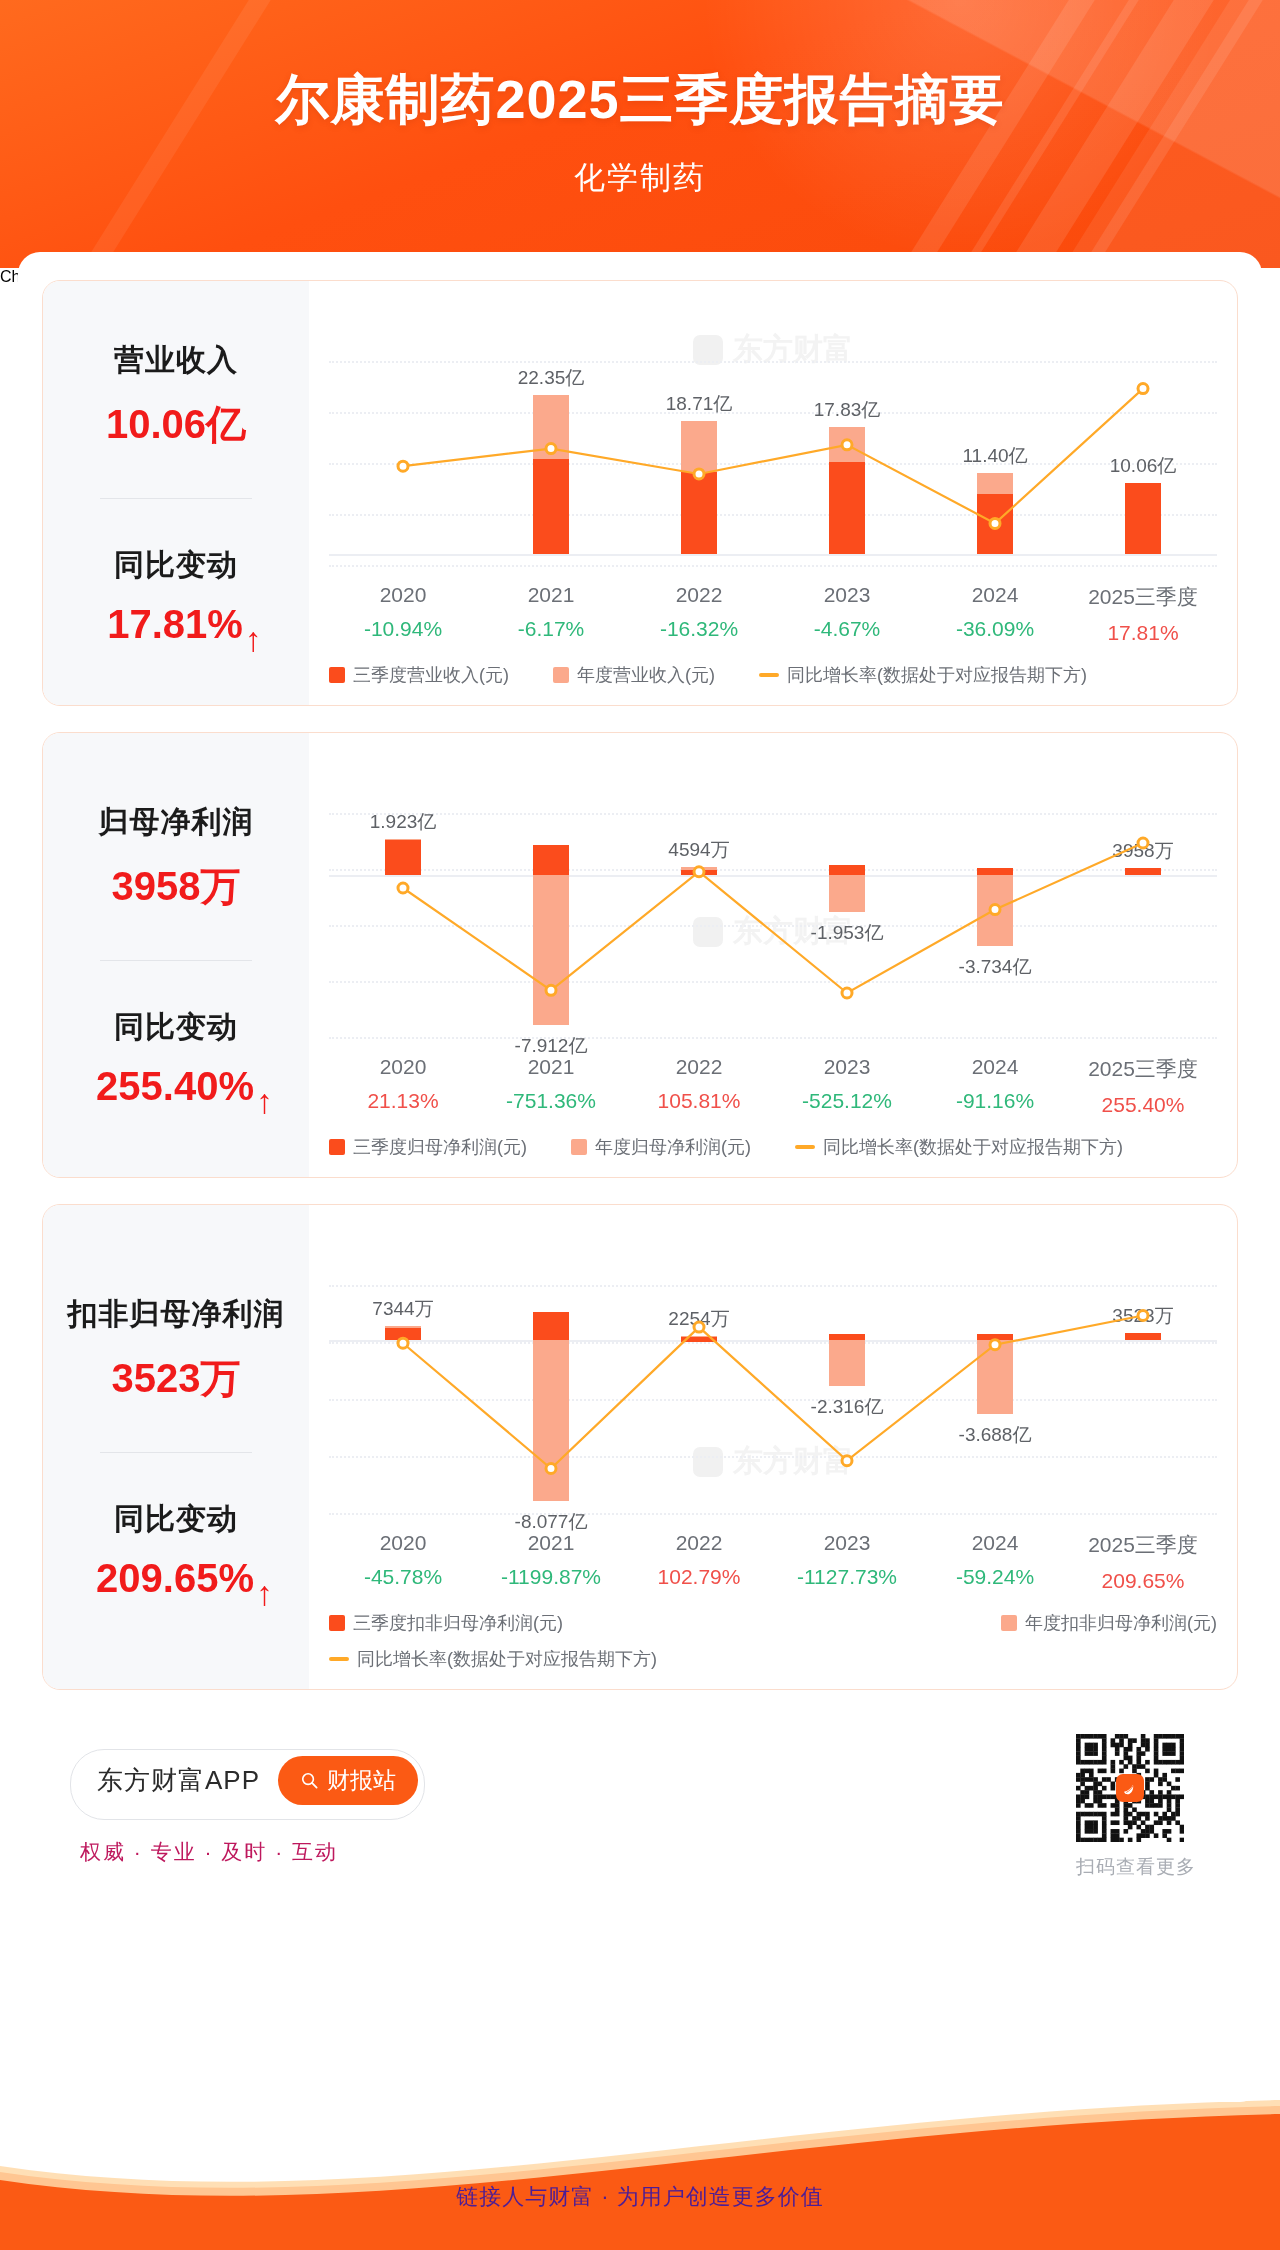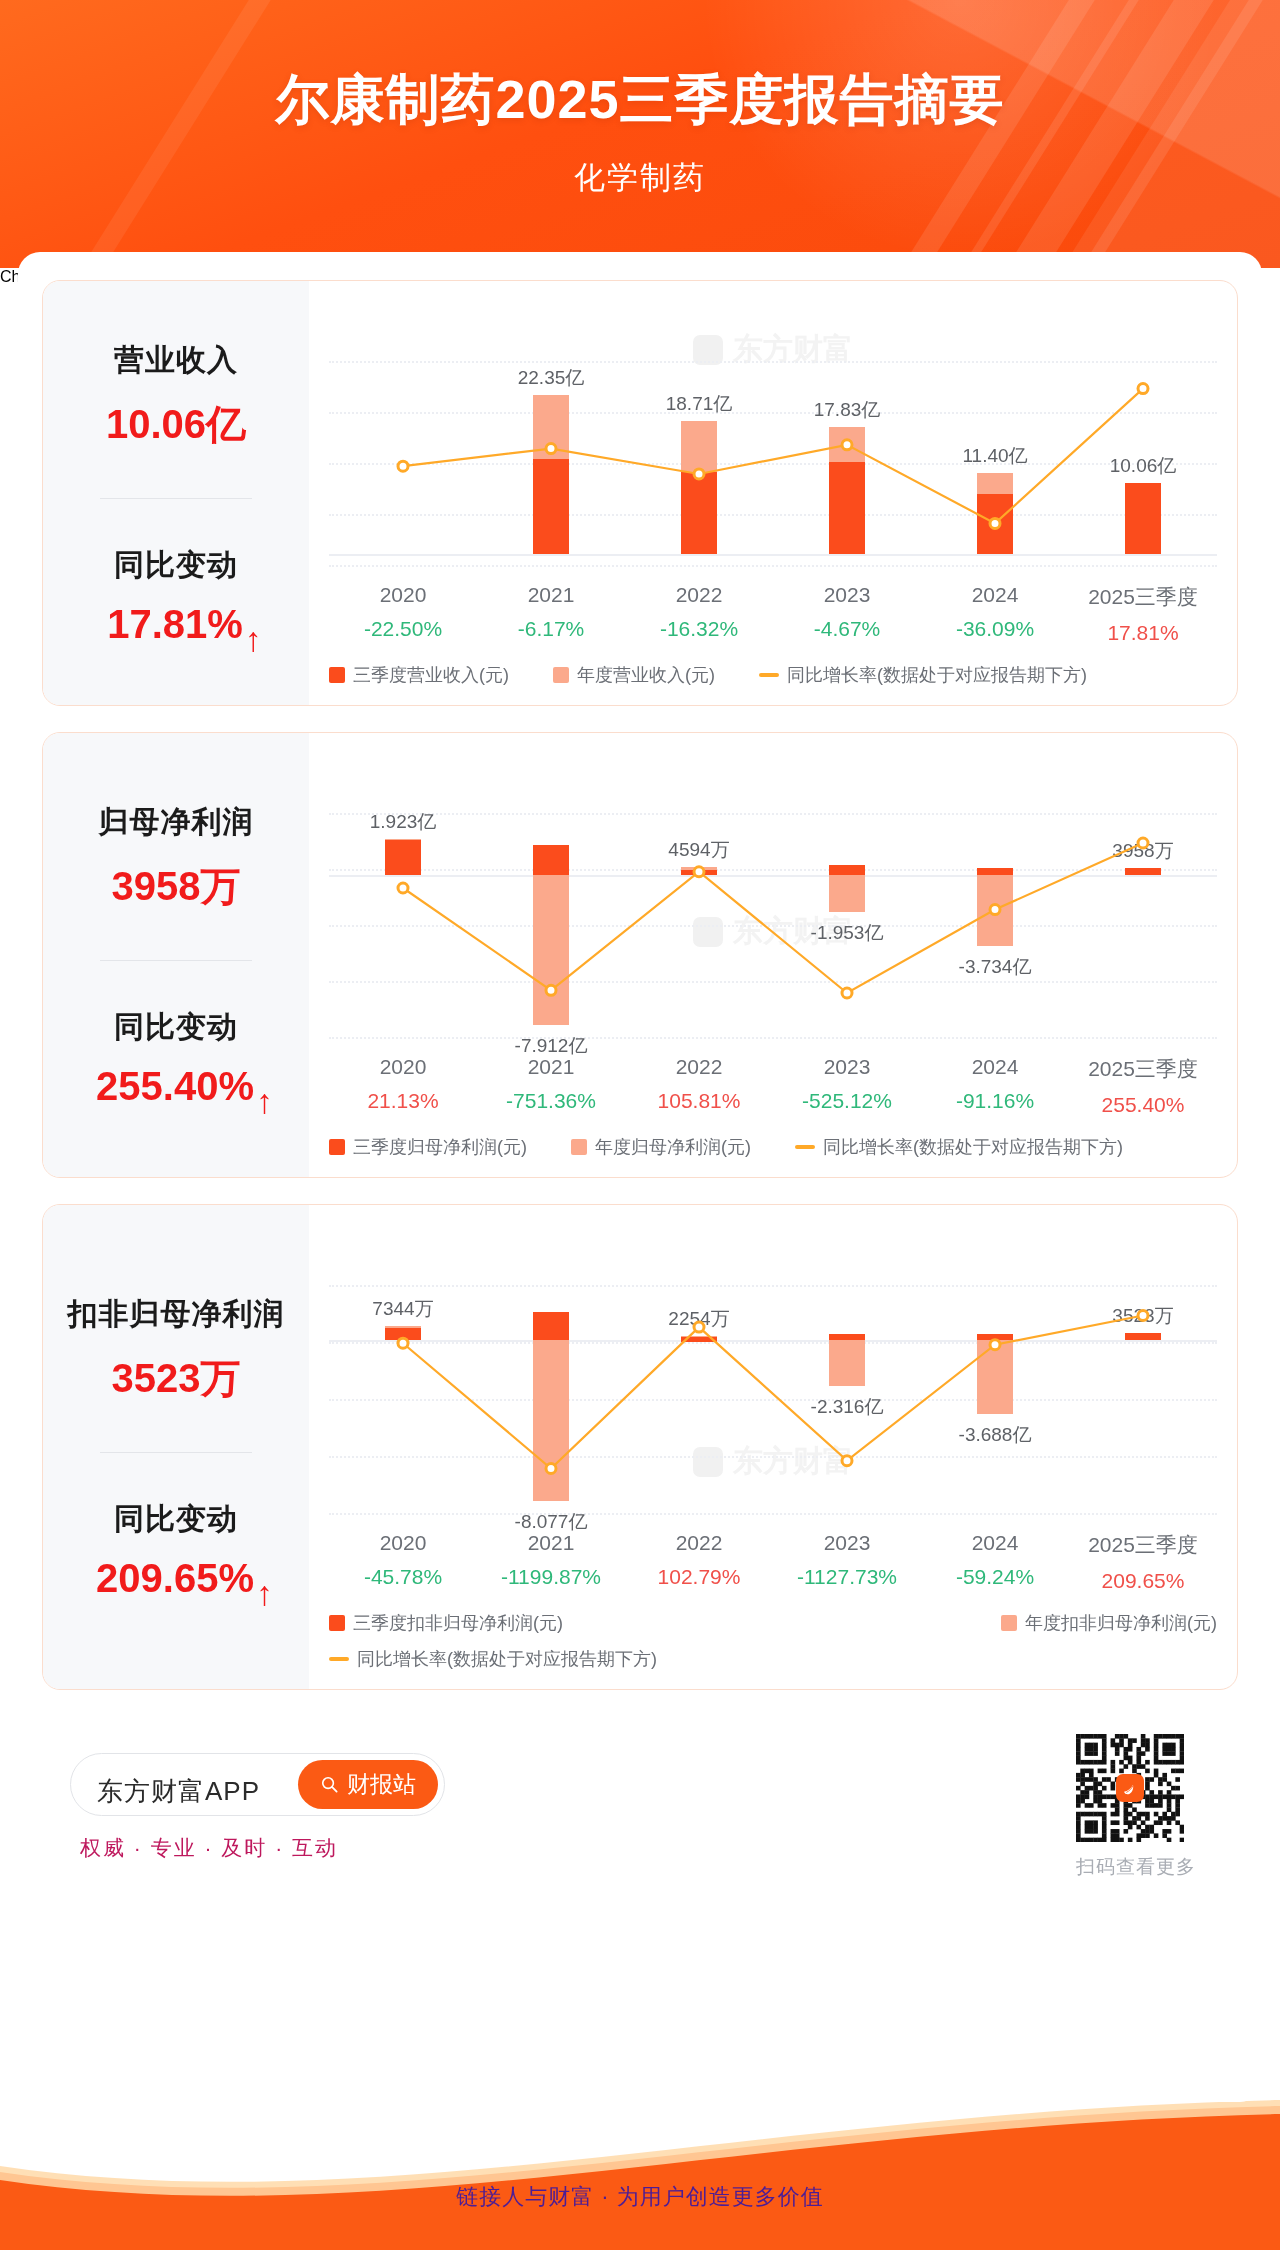--- a/index.html
+++ b/index.html
@@ -190,25 +190,25 @@
   .sw-line { width: 20px; height: 4px; border-radius: 2px; background: #ffa928; }
   .legend-row2 { width: 100%; display: flex; margin-top: 12px; }
 
   
   .foot {
     display: flex; align-items: center; justify-content: space-between;
     padding: 18px 28px 0 28px;
   }
   .app-box { }
   .app-pill {
-    display: inline-flex; align-items: flex-end;
+    display: inline-flex; align-items: center;
     border: 1px solid #e2e4e8;
     border-radius: 34px;
-    padding: 6px 6px 6px 26px;
-    gap: 38px;
+    padding: 6px 6px 14px 26px;
+    gap: 18px;
   }
   .app-name { font-size: 26px; color: #2b2b2b; letter-spacing: 1px; }
   .app-btn {
     background: #fb5a14; color: #ffffff;
     border-radius: 30px; padding: 9px 22px;
     font-size: 23px; display: inline-flex; align-items: center; gap: 8px;
   }
   .app-slogan {
     font-size: 21px; color: #be185d; margin-top: 18px;
     letter-spacing: 2px; padding-left: 10px;
@@ -322,21 +322,21 @@
             <circle cx="222" cy="141.569573283859" r="5" fill="#ffffff" stroke="#ffa928" stroke-width="3"></circle>
             <circle cx="370" cy="166.9631191319503" r="5" fill="#ffffff" stroke="#ffa928" stroke-width="3"></circle>
             <circle cx="518" cy="137.8168325181312" r="5" fill="#ffffff" stroke="#ffa928" stroke-width="3"></circle>
             <circle cx="666" cy="216.42424242424244" r="5" fill="#ffffff" stroke="#ffa928" stroke-width="3"></circle>
             <circle cx="814" cy="81.57575757575758" r="5" fill="#ffffff" stroke="#ffa928" stroke-width="3"></circle>
           </svg>
         </div>
       <div class="axis" id="axis1">
           <div class="axis-cell">
             <div class="axis-year">2020</div>
-            <div class="axis-pct neg">-22.50%</div>
+            <div class="axis-pct neg">-10.94%</div>
           </div>
           <div class="axis-cell">
             <div class="axis-year">2021</div>
             <div class="axis-pct neg">-6.17%</div>
           </div>
           <div class="axis-cell">
             <div class="axis-year">2022</div>
             <div class="axis-pct neg">-16.32%</div>
           </div>
           <div class="axis-cell">

